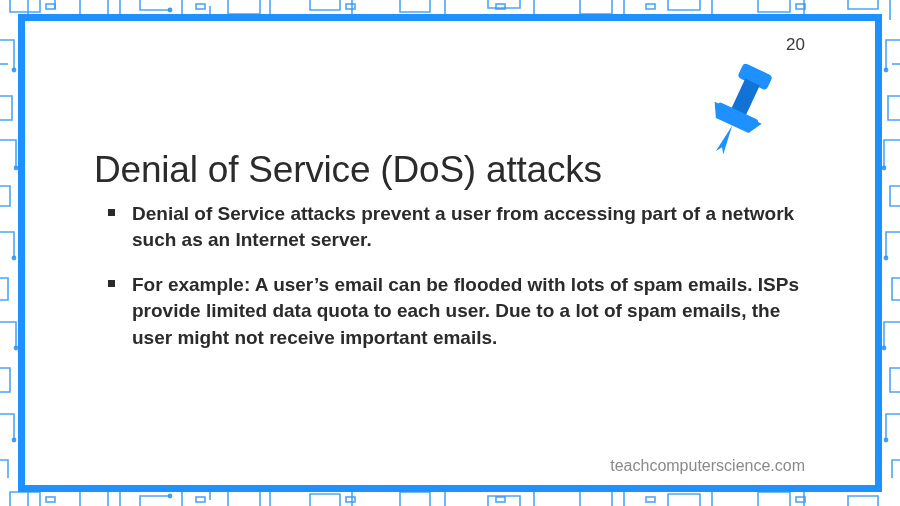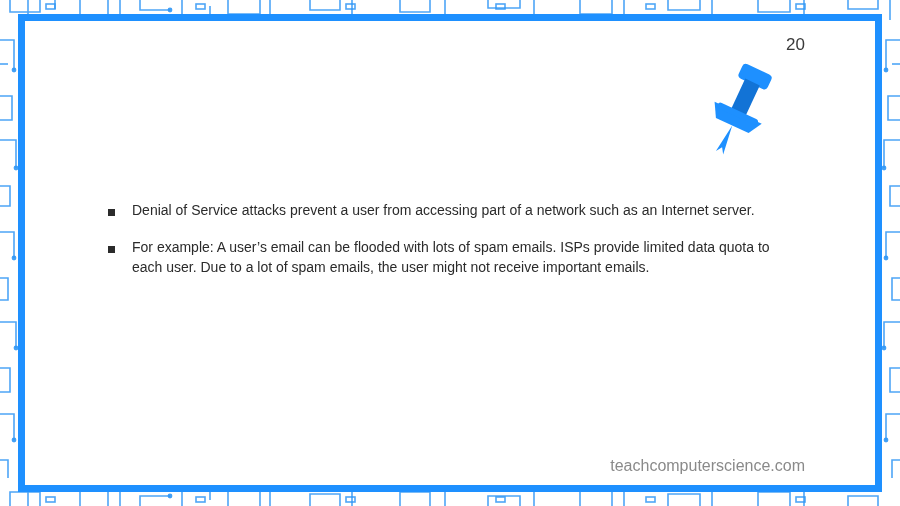--- a/index.html
+++ b/index.html
@@ -91,23 +91,24 @@
     top: 180px;
     width: 700px;
     margin: 0;
     padding: 0;
     list-style: none;
   }
   .bullet {
     position: relative;
     padding-left: 29px;
     margin-bottom: 18px;
-    font-size: 14px;
+    font-size: 19px;
     line-height: 1.39;
     color: #2b2b2b;
+    font-weight: bold;
   }
   .bullet:last-child { margin-bottom: 0; }
   .bullet .marker {
     position: absolute;
     left: 5px;
     top: 8px;
     width: 7px;
     height: 7px;
     background: #2b2b2b;
   }
@@ -260,20 +261,21 @@
         <g transform="rotate(25 52 52)">
           <rect x="36" y="6" width="32" height="16" rx="4" fill="#1E90FF"></rect>
           <rect x="44" y="20" width="16" height="34" fill="#1273d6"></rect>
           <path d="M26 54 L78 54 L70 68 L34 68 Z" fill="#1E90FF"></path>
           <rect x="30" y="52" width="44" height="6" rx="3" fill="#1E90FF"></rect>
           <path d="M52 68 L56 98 L52 92 L48 98 Z" fill="#1E90FF"></path>
         </g>
       </svg>
     </div>
 
+    <h1 class="slide-title">Denial of Service (DoS) attacks</h1>
 
     <ul class="bullets">
       <li class="bullet">
         <span class="marker"></span>
         <span>Denial of Service attacks prevent a user from accessing part of a network such as an Internet server.</span>
       </li>
       <li class="bullet">
         <span class="marker"></span>
         <span>For example: A user’s email can be flooded with lots of spam emails. ISPs provide limited data quota to each user. Due to a lot of spam emails, the user might not receive important emails.</span>
       </li>

